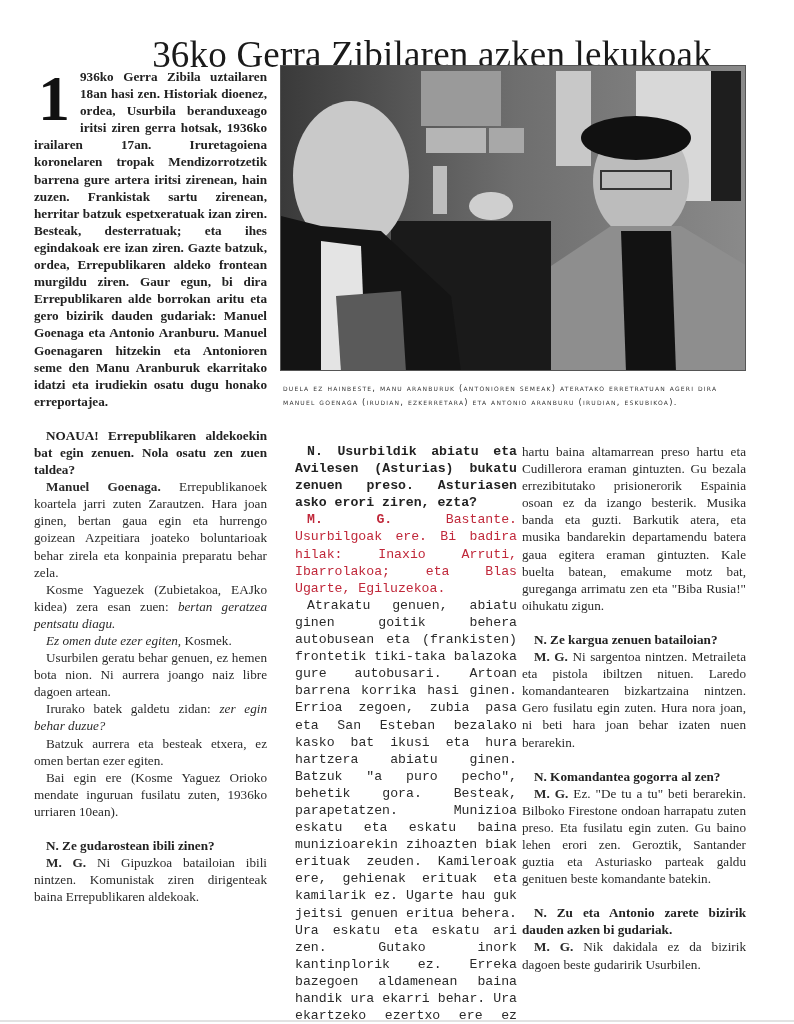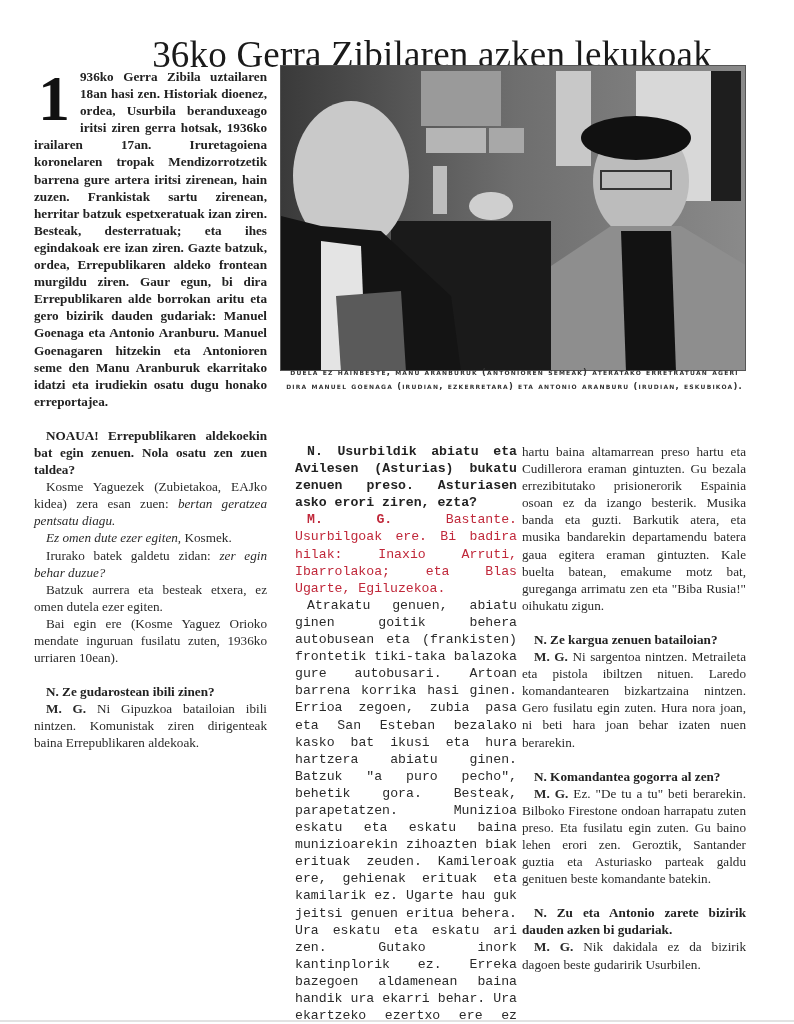--- a/index.html
+++ b/index.html
@@ -16,41 +16,43 @@
   .col3 { left: 522px; top: 443px; width: 224px; }
   .lead { font-weight: bold; color: #222; }
   .dropcap { float: left; font-size: 64px; line-height: 50px; font-weight: bold;
              margin: 6px 10px 0 4px; color: #111; }
   .q { font-weight: bold; color: #222; margin-top: 17px; }
   .sp { font-weight: bold; }
   .red { color: #c0283a; }
   em { font-style: italic; }
   .photo { position: absolute; left: 280px; top: 65px; width: 466px; height: 306px;
            background: #2b2b2b; overflow: hidden; border: 1px solid #555; box-sizing: border-box; }
-  .caption { position: absolute; left: 283px; top: 365px; width: 463px; text-align: center;
+  .caption { position: absolute; left: 283px; top: 381px; width: 463px; text-align: left;
              font-family: "DejaVu Sans", sans-serif; font-size: 8.4px; line-height: 14px;
-             letter-spacing: 1.2px; font-weight: bold; color: #333; font-variant: small-caps;
+             letter-spacing: 1.2px; font-weight: normal; color: #333; font-variant: small-caps;
              text-transform: lowercase; }
   .bottom-rule { position: absolute; left: 0; top: 1020px; width: 794px; height: 2px; background: #e2e2e2; }
 </style>
 </head>
 <body>
 
 <h1 class="title">36ko Gerra Zibilaren azken lekukoak</h1>
 
 <div class="col col1">
   <p class="noind">
     <span class="dropcap">1</span><span class="lead">936ko Gerra Zibila uztailaren 18an hasi zen. Historiak dioenez, ordea, Usurbila beranduxeago iritsi ziren gerra hotsak, 1936ko irailaren 17an. Iruretagoiena koronelaren tropak Mendizorrotzetik barrena gure artera iritsi zirenean, hain zuzen. Frankistak sartu zirenean, herritar batzuk espetxeratuak izan ziren. Besteak, desterratuak; eta ihes egindakoak ere izan ziren. Gazte batzuk, ordea, Errepublikaren aldeko frontean murgildu ziren. Gaur egun, bi dira Errepublikaren alde borrokan aritu eta gero bizirik dauden gudariak: Manuel Goenaga eta Antonio Aranburu. Manuel Goenagaren hitzekin eta Antonioren seme den Manu Aranburuk ekarritako idatzi eta irudiekin osatu dugu honako erreportajea.</span>
   </p>
   <div id="col1-body">
       <p class="gap"><span class="q">NOAUA! Errepublikaren aldekoekin bat egin zenuen. Nola osatu zen zuen taldea?</span></p>
+      <p><span class="sp">Manuel Goenaga.</span><span> Errepublikanoek koartela jarri zuten Zarautzen. Hara joan ginen, bertan gaua egin eta hurrengo goizean Azpeitiara joateko boluntarioak behar zirela eta konpainia preparatu behar zela.</span></p>
       <p><span>Kosme Yaguezek (Zubietakoa, EAJko kidea) zera esan zuen: </span><em>bertan geratzea pentsatu diagu.</em></p>
       <p><em>Ez omen dute ezer egiten</em><span>, Kosmek.</span></p>
+      <p><span>Usurbilen geratu behar genuen, ez hemen bota nion. Ni aurrera joango naiz libre dagoen artean.</span></p>
       <p><span>Irurako batek galdetu zidan: </span><em>zer egin behar duzue?</em></p>
-      <p><span>Batzuk aurrera eta besteak etxera, ez omen dutela ezer egiten.</span></p>
+      <p><span>Batzuk aurrera eta besteak etxera, ez omen bertan ezer egiten.</span></p>
       <p><span>Bai egin ere (Kosme Yaguez Orioko mendate inguruan fusilatu zuten, 1936ko urriaren 10ean).</span></p>
       <p class="gap"><span class="q">N. Ze gudarostean ibili zinen?</span></p>
       <p><span class="sp">M. G.</span><span> Ni Gipuzkoa batailoian ibili nintzen. Komunistak ziren dirigenteak baina Errepublikaren aldekoak.</span></p>
     </div>
 </div>
 
 <div class="photo">
   <svg width="466" height="306" viewBox="0 0 466 306">
     <defs>
       <linearGradient id="bg" x1="0" y1="0" x2="1" y2="0">

